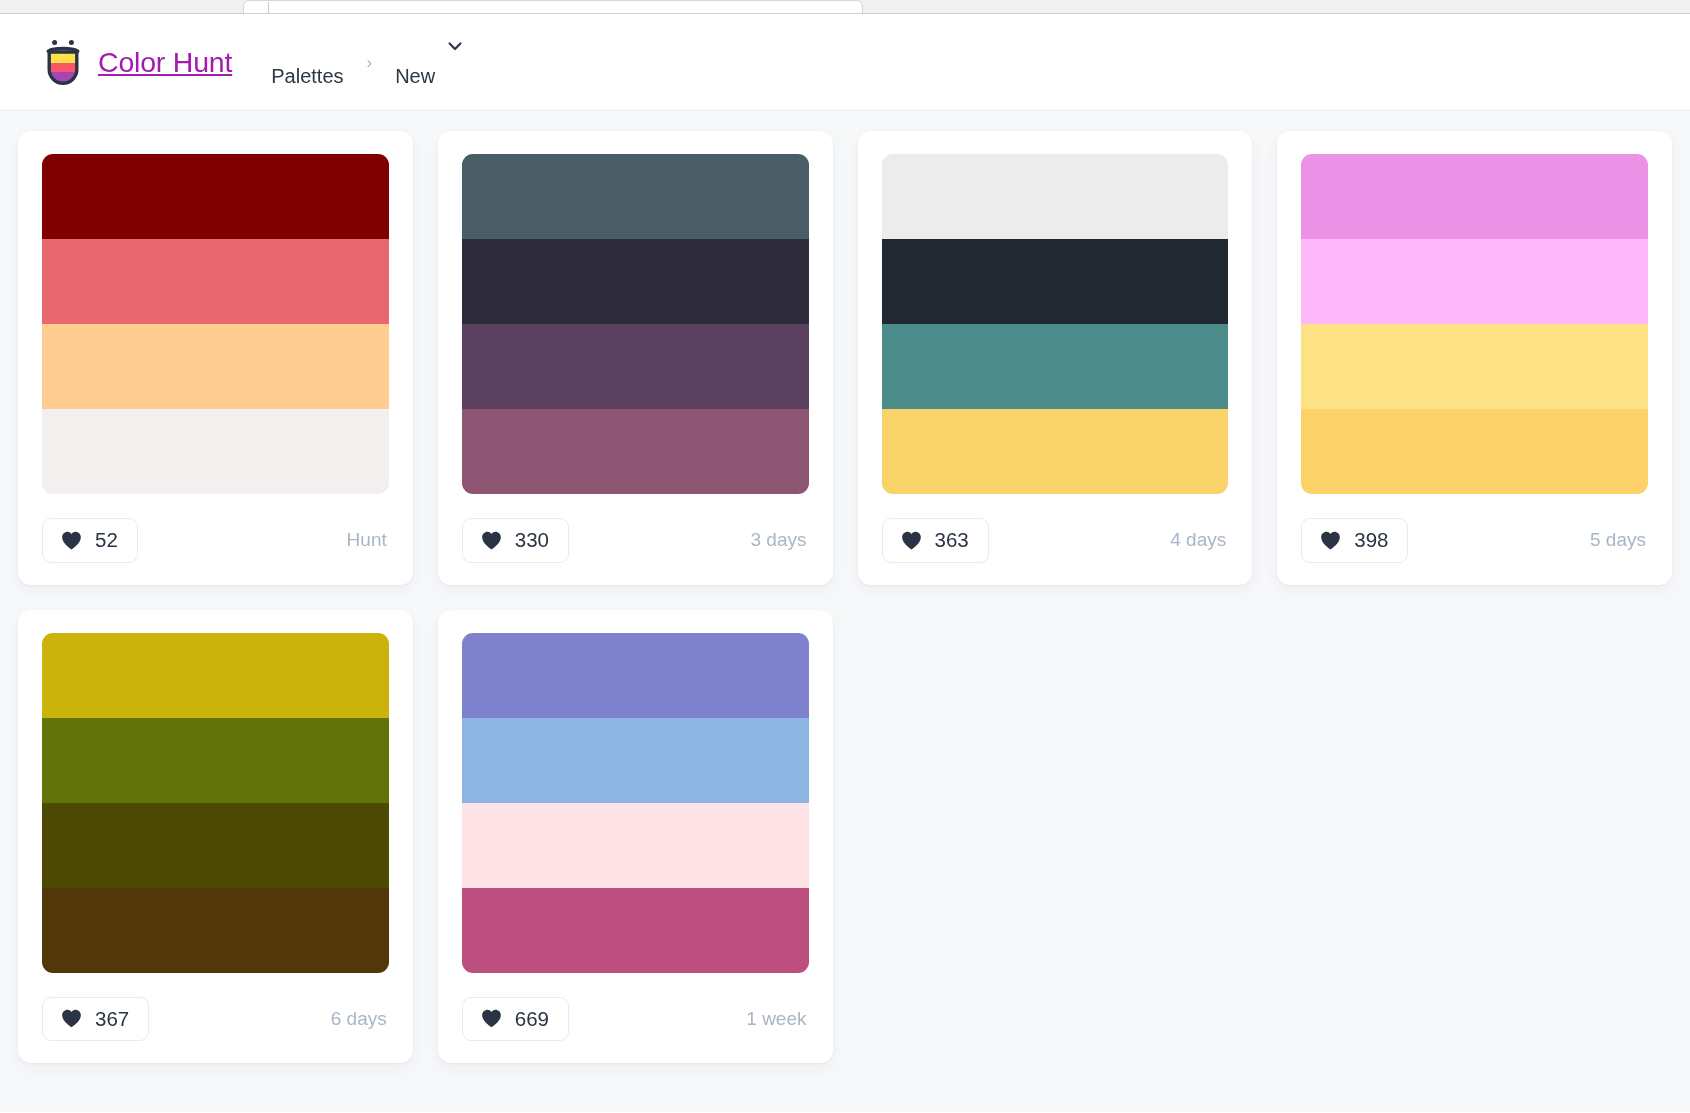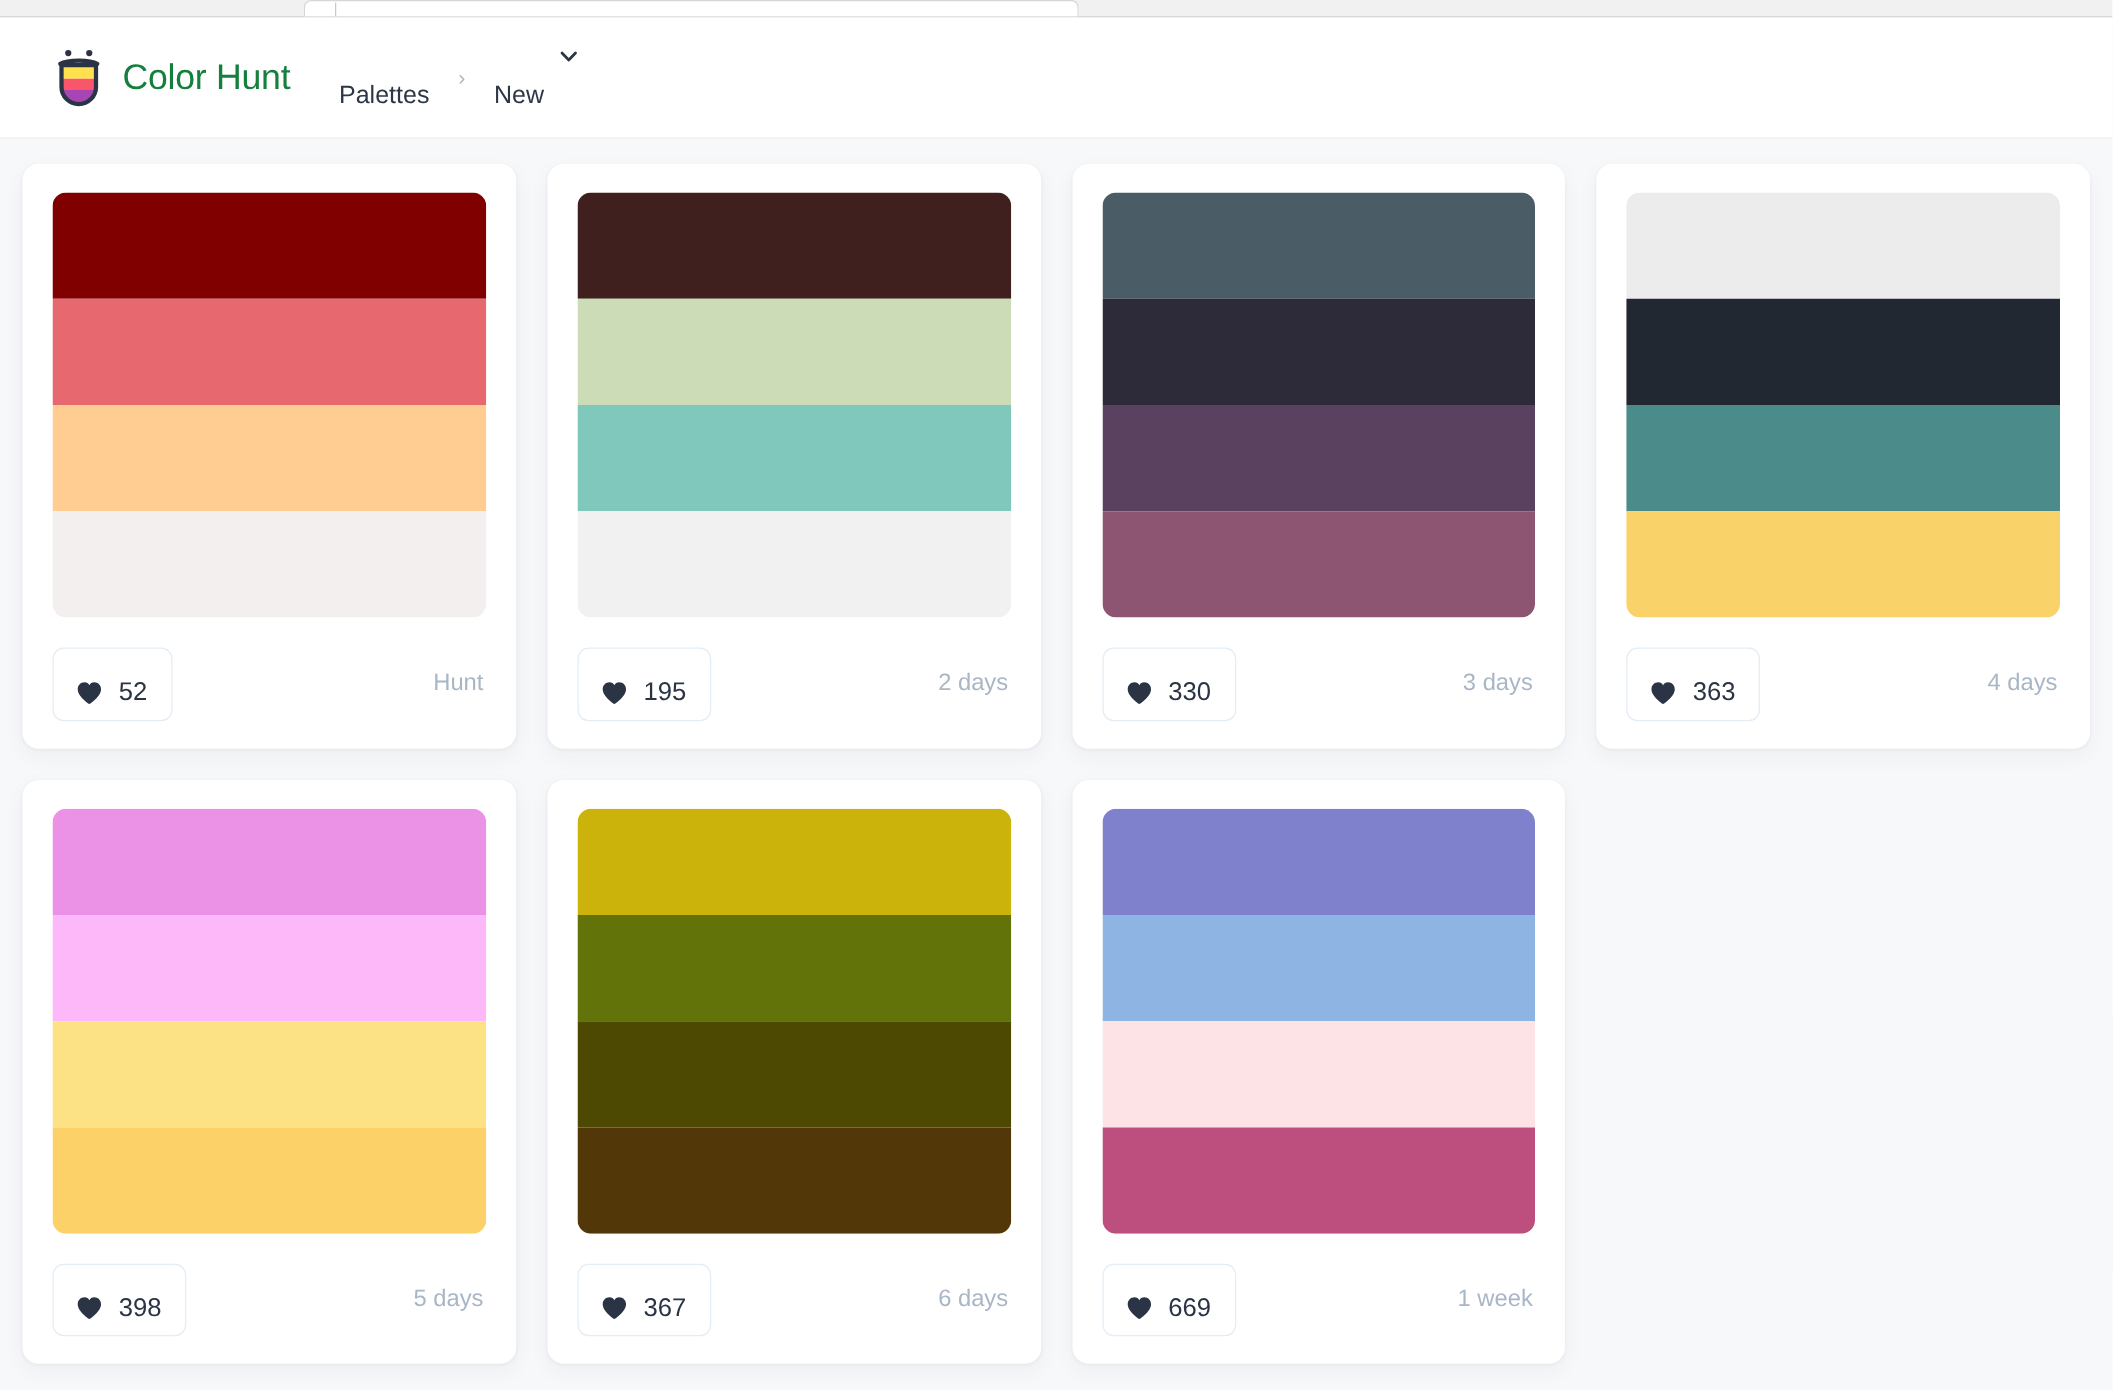--- a/index.html
+++ b/index.html
@@ -64,23 +64,24 @@
   }
   .logo {
     width: 42px;
     height: 48px;
     flex: none;
     display: block;
   }
   .brand-name {
     font-size: 28.5px;
     font-weight: 500;
-    color: #15803d;
+    color: #a21caf;
     letter-spacing: -0.2px;
     white-space: nowrap;
+    text-decoration: underline;
   }
   .breadcrumb {
     display: flex;
     align-items: center;
     gap: 0;
     font-size: 20px;
     color: #2c3746;
   }
   .crumb {
     color: #2c3746;
@@ -140,21 +141,21 @@
     align-items: center;
     justify-content: space-between;
     margin-top: 24px;
   }
   .like-btn {
     display: inline-flex;
     align-items: center;
     gap: 13px;
     border: 1px solid #e3edf5;
     border-radius: 9px;
-    padding: 25px 19px 11px 18px;
+    padding: 11px 19px 11px 18px;
     background: #ffffff;
     cursor: pointer;
     box-sizing: border-box;
     min-width: 82px;
   }
   .heart {
     width: 21px;
     height: 19px;
     display: block;
     flex: none;
@@ -238,39 +239,20 @@
                 <path d="M12 21.2 C12 21.2 1.2 14.4 1.2 7.4 C1.2 3.6 4.1 1 7.4 1 C9.7 1 11.2 2.2 12 3.6 C12.8 2.2 14.3 1 16.6 1 C19.9 1 22.8 3.6 22.8 7.4 C22.8 14.4 12 21.2 12 21.2 Z" fill="#2b3445"></path>
               </svg>
             </span>
             <span class="like-count">52</span>
           </div>
           <span class="time-label">Hunt</span>
         </div>
       </div>
       <div class="card">
         <div class="swatches">
-          <div class="swatch" title="#3F201E" style="background: rgb(63, 32, 30);"></div>
-          <div class="swatch" title="#CCDCB7" style="background: rgb(204, 220, 183);"></div>
-          <div class="swatch" title="#81C8BC" style="background: rgb(129, 200, 188);"></div>
-          <div class="swatch" title="#F1F1F1" style="background: rgb(241, 241, 241);"></div>
-        </div>
-        <div class="card-footer">
-          <div class="like-btn">
-            <span style="display: flex;">
-              <svg class="heart" viewBox="0 0 24 22" xmlns="http://www.w3.org/2000/svg">
-                <path d="M12 21.2 C12 21.2 1.2 14.4 1.2 7.4 C1.2 3.6 4.1 1 7.4 1 C9.7 1 11.2 2.2 12 3.6 C12.8 2.2 14.3 1 16.6 1 C19.9 1 22.8 3.6 22.8 7.4 C22.8 14.4 12 21.2 12 21.2 Z" fill="#2b3445"></path>
-              </svg>
-            </span>
-            <span class="like-count">195</span>
-          </div>
-          <span class="time-label">2 days</span>
-        </div>
-      </div>
-      <div class="card">
-        <div class="swatches">
           <div class="swatch" title="#4A5C66" style="background: rgb(74, 92, 102);"></div>
           <div class="swatch" title="#2D2B3A" style="background: rgb(45, 43, 58);"></div>
           <div class="swatch" title="#5B4160" style="background: rgb(91, 65, 96);"></div>
           <div class="swatch" title="#8E5572" style="background: rgb(142, 85, 114);"></div>
         </div>
         <div class="card-footer">
           <div class="like-btn">
             <span style="display: flex;">
               <svg class="heart" viewBox="0 0 24 22" xmlns="http://www.w3.org/2000/svg">
                 <path d="M12 21.2 C12 21.2 1.2 14.4 1.2 7.4 C1.2 3.6 4.1 1 7.4 1 C9.7 1 11.2 2.2 12 3.6 C12.8 2.2 14.3 1 16.6 1 C19.9 1 22.8 3.6 22.8 7.4 C22.8 14.4 12 21.2 12 21.2 Z" fill="#2b3445"></path>

